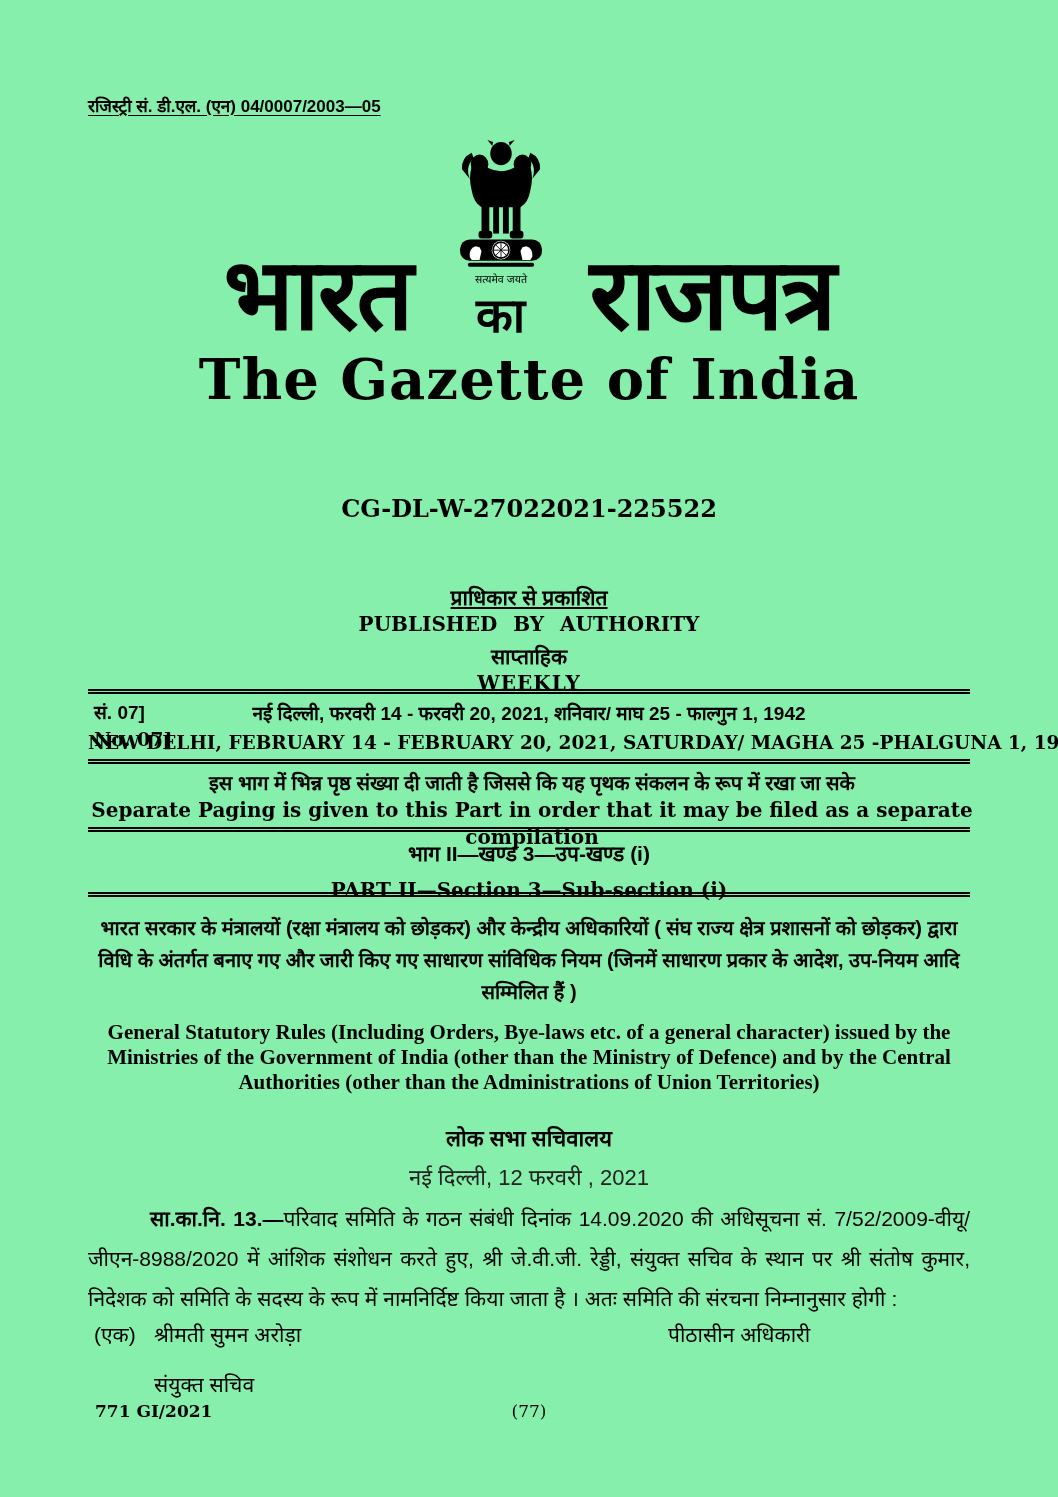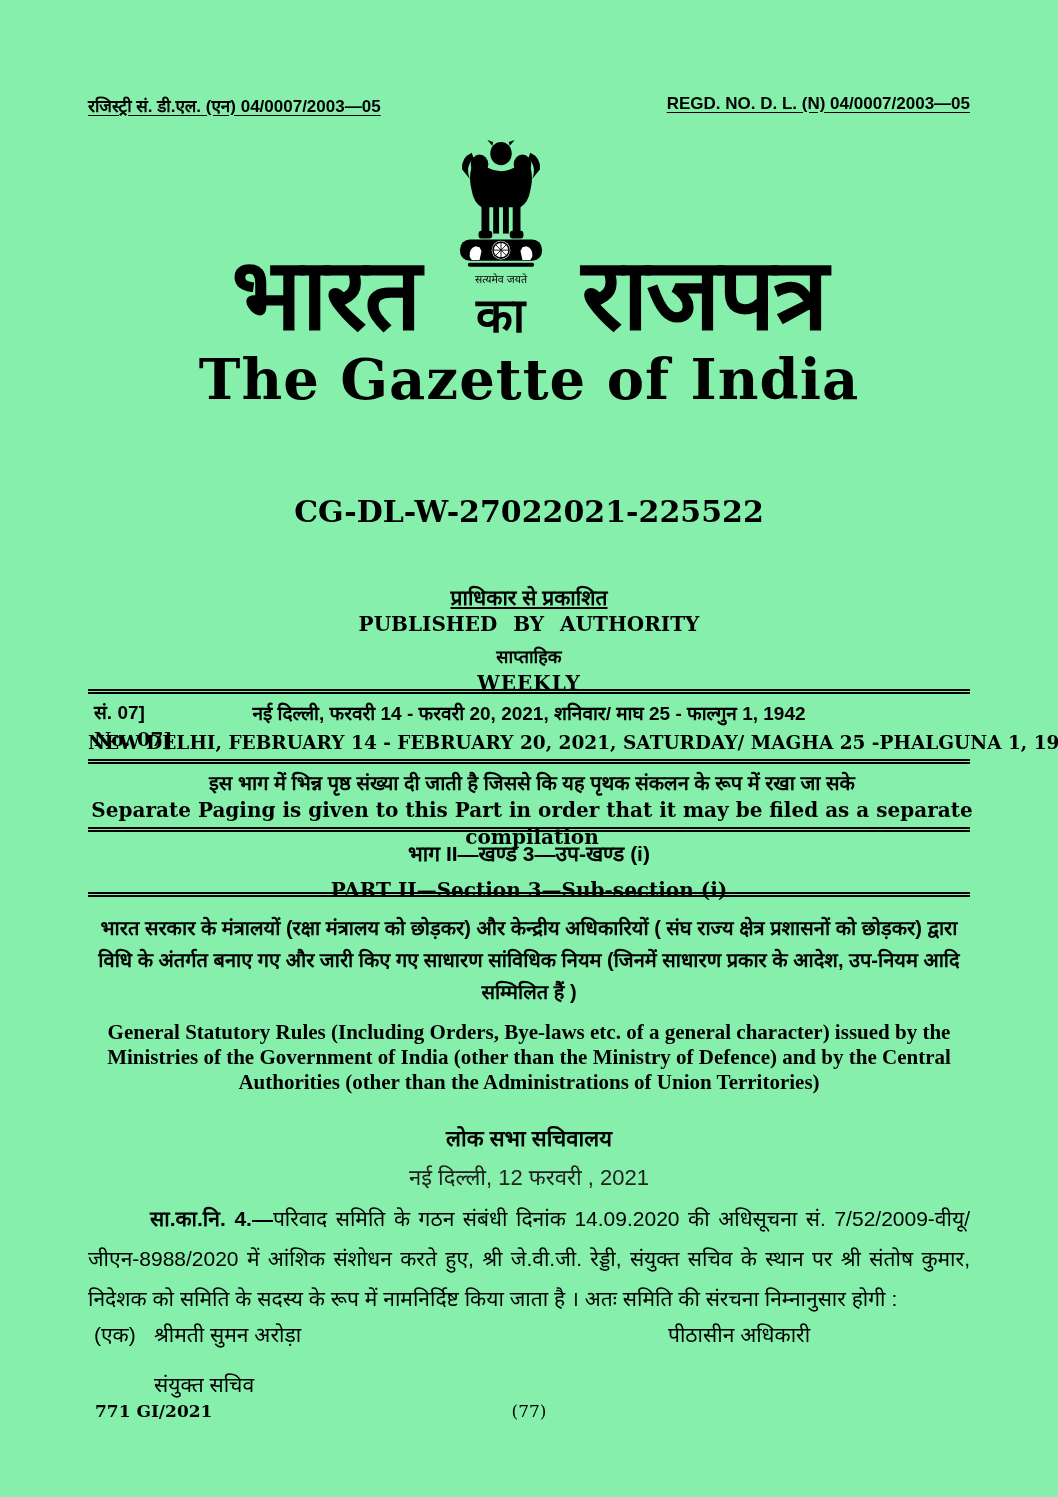--- a/index.html
+++ b/index.html
@@ -20,39 +20,39 @@
   
   .regd-row {
     top: 94px; left: 88px; right: 88px;
     display: flex; justify-content: space-between;
     font-size: 17px; font-weight: bold;
   }
   .regd-row span { text-decoration: underline; text-underline-offset: 3px; }
 
   
   .masthead { top: 138px; left: 60px; right: 60px; }
-  .m-row { display: flex; justify-content: center; align-items: flex-end; gap: 6px; }
+  .m-row { display: flex; justify-content: center; align-items: flex-end; gap: 14px; }
   .m-word { font-size: 100px; font-weight: bold; line-height: 0.92; letter-spacing: -2px; white-space: nowrap; }
   .m-center { display: flex; flex-direction: column; align-items: center; width: 150px; }
   .m-ka { font-size: 48px; font-weight: bold; line-height: 1; margin-top: -2px; }
   .m-en {
     text-align: center; font-family: "DejaVu Serif", serif; font-weight: bold;
     font-size: 56px; letter-spacing: 1px; margin-top: 6px; white-space: nowrap;
   }
 
   
   .codes { top: 492px; left: 0; right: 0; }
   .code-hi { font-size: 23px; font-weight: 400; letter-spacing: 1px; color: #1a1a1a; }
-  .code-en { font-size: 30px; font-weight: bold; font-family: "DejaVu Serif", serif; margin-top: 2px; }
+  .code-en { font-size: 24px; font-weight: bold; font-family: "DejaVu Serif", serif; margin-top: 2px; }
 
   
   .authority { top: 585px; left: 0; right: 0; line-height: 26px; }
   .auth-hi1 { font-size: 21px; font-weight: bold; text-decoration: underline; }
   .auth-en1 { font-size: 20px; font-weight: bold; font-family: "DejaVu Serif", serif; word-spacing: 9px; }
-  .auth-hi2 { font-size: 18px; font-weight: bold; margin-top: 7px; }
+  .auth-hi2 { font-size: 21px; font-weight: bold; margin-top: 7px; }
   .auth-en2 { font-size: 20px; font-weight: bold; font-family: "DejaVu Serif", serif; letter-spacing: 1px; }
 
   
   .rule { left: 88px; right: 88px; height: 5px;
     border-top: 2px solid #000; border-bottom: 2px solid #000; }
   .rule1 { top: 689px; }
   .rule2 { top: 759px; }
   .rule3 { top: 827px; }
   .rule4 { top: 892px; }
 
@@ -100,21 +100,20 @@
 
   .emblem-svg { display: block; }
 </style>
 </head>
 <body>
 
 <div class="page">
 
   <div class="abs regd-row">
     <span>रजिस्ट्री सं. डी.एल. (एन) 04/0007/2003—05</span>
-    <span>REGD. NO. D. L. (N) 04/0007/2003—05</span>
   </div>
 
   <div class="abs masthead">
     <div class="m-row">
       <div class="m-word">भारत</div>
       <div class="m-center">
         <span>
           <svg class="emblem-svg" viewBox="0 0 120 160" width="118" height="156" aria-hidden="true">
             <g fill="#000">
               <ellipse cx="60" cy="16" rx="11" ry="12"></ellipse>
@@ -196,21 +195,21 @@
 
   <div class="abs gsr">
     <div class="gsr-hi">भारत सरकार के मंत्रालयों (रक्षा मंत्रालय को छोड़कर) और केन्द्रीय अधिकारियों ( संघ राज्य क्षेत्र प्रशासनों को छोड़कर) द्वारा विधि के अंतर्गत बनाए गए और जारी किए गए साधारण सांविधिक नियम (जिनमें साधारण प्रकार के आदेश, उप-नियम आदि सम्मिलित हैं )</div>
     <div class="gsr-en">General Statutory Rules (Including Orders, Bye-laws etc. of a general character) issued by the Ministries of the Government of India (other than the Ministry of Defence) and by the Central Authorities (other than the Administrations of Union Territories)</div>
   </div>
 
   <div class="abs ministry center">लोक सभा सचिवालय</div>
   <div class="abs dateline center">नई दिल्ली, 12 फरवरी , 2021</div>
 
   <div class="abs para">
-    <span class="lead">सा.का.नि. 4.—</span><span>परिवाद समिति के गठन संबंधी दिनांक 14.09.2020 की अधिसूचना सं. 7/52/2009-वीयू/जीएन-8988/2020 में आंशिक संशोधन करते हुए, श्री जे.वी.जी. रेड्डी, संयुक्त सचिव के स्थान पर श्री संतोष कुमार, निदेशक को समिति के सदस्य के रूप में नामनिर्दिष्ट किया जाता है । अतः समिति की संरचना निम्नानुसार होगी :</span>
+    <span class="lead">सा.का.नि. 13.—</span><span>परिवाद समिति के गठन संबंधी दिनांक 14.09.2020 की अधिसूचना सं. 7/52/2009-वीयू/जीएन-8988/2020 में आंशिक संशोधन करते हुए, श्री जे.वी.जी. रेड्डी, संयुक्त सचिव के स्थान पर श्री संतोष कुमार, निदेशक को समिति के सदस्य के रूप में नामनिर्दिष्ट किया जाता है । अतः समिति की संरचना निम्नानुसार होगी :</span>
   </div>
 
   <div class="abs member">
     <span class="idx">(एक)</span>
     <span class="nm">श्रीमती सुमन अरोड़ा</span>
     <span class="rl">पीठासीन अधिकारी</span>
     <span class="dg">संयुक्त सचिव</span>
   </div>
 
   <div class="abs footer">

